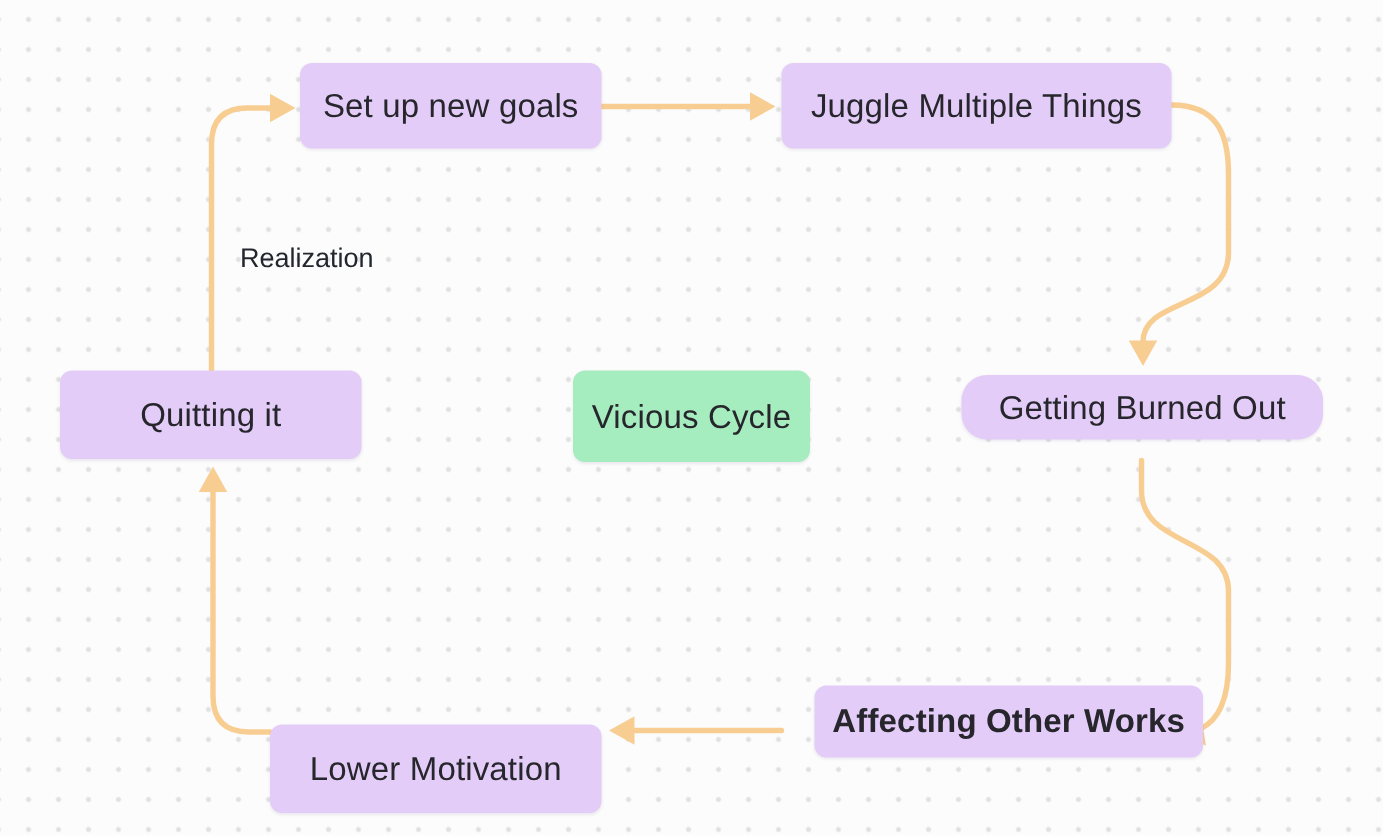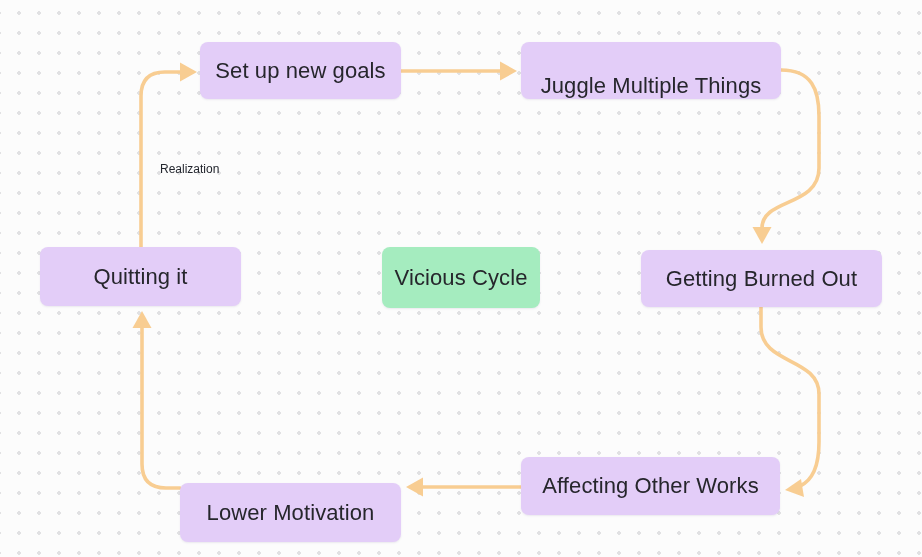--- a/index.html
+++ b/index.html
@@ -34,32 +34,32 @@
     color: #26262c;
     letter-spacing: 0.1px;
     box-shadow: 0 1px 2px rgba(80, 60, 120, 0.10);
     cursor: default;
     box-sizing: border-box;
   }
   .node-purple { background: #e3cdf8; }
   .node-green  { background: #a5ecbf; text-align: right; }
 
   .node-set-up-new-goals      { left: 200px; top: 42px;  width: 201px; height: 57px; }
-  .node-juggle-multiple-things{ left: 521px; top: 42px;  width: 260px; height: 57px; align-items: flex-end; }
-  .node-getting-burned-out    { left: 641px; top: 250px; width: 241px; height: 57px; }
-  .node-affecting-other-works { left: 521px; top: 457px; width: 259px; height: 58px; }
+  .node-juggle-multiple-things{ left: 521px; top: 42px;  width: 260px; height: 57px; }
+  .node-getting-burned-out    { left: 641px; top: 250px; width: 241px; height: 43px; border-radius: 17px; }
+  .node-affecting-other-works { left: 543px; top: 457px; width: 259px; height: 48px; font-weight: bold; }
   .node-lower-motivation      { left: 180px; top: 483px; width: 221px; height: 59px; }
   .node-quitting-it           { left: 40px;  top: 247px; width: 201px; height: 59px; justify-content: center; }
   .node-vicious-cycle         { left: 382px; top: 247px; width: 158px; height: 61px; }
 
   .edge-label {
     position: absolute;
     left: 160px;
     top: 162px;
-    font-size: 12px;
+    font-size: 18px;
     color: #23262e;
   }
   .arrow-path {
     fill: none;
     stroke: #f8cd92;
     stroke-width: 3.6;
     stroke-linecap: round;
   }
   .arrow-head { fill: #f8cd92; stroke: none; }
 </style>

